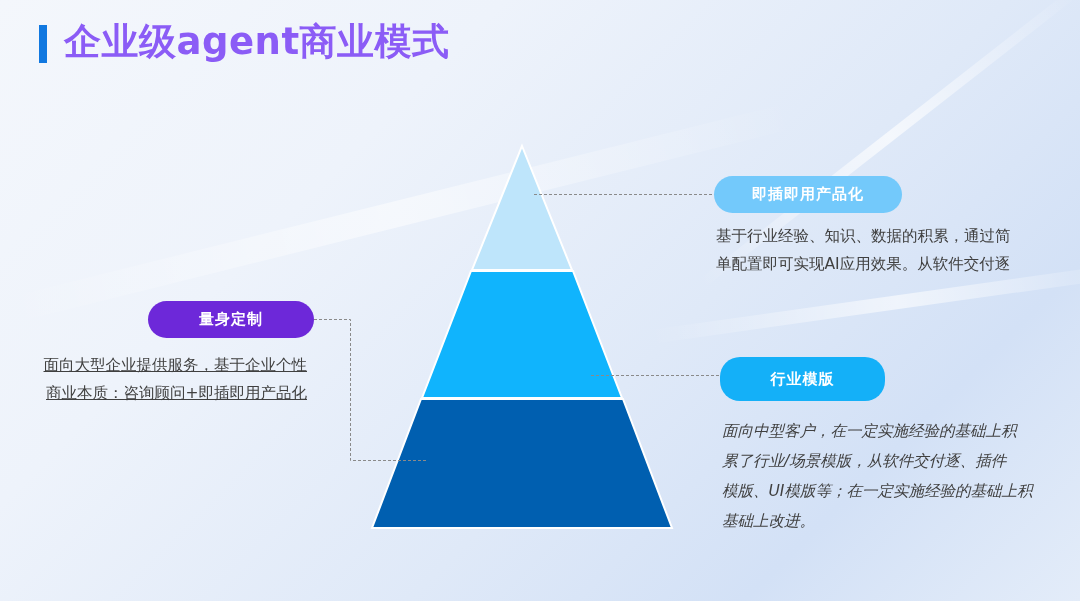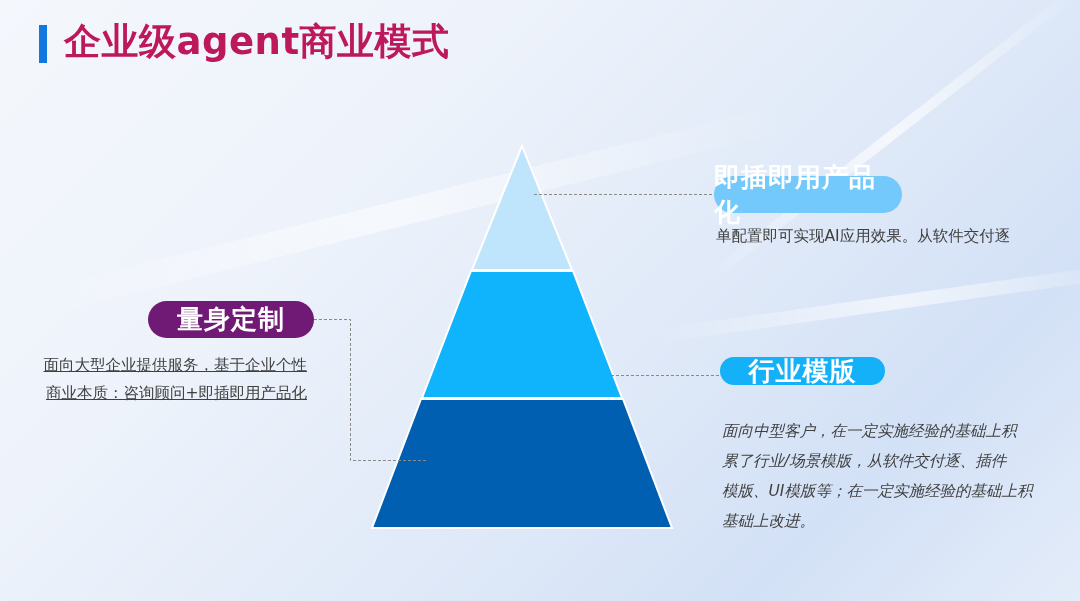--- a/index.html
+++ b/index.html
@@ -12,26 +12,26 @@
     position: absolute; pointer-events: none;
     background: linear-gradient(90deg, rgba(255,255,255,0) 0%, rgba(255,255,255,0.75) 50%, rgba(255,255,255,0) 100%);
     transform-origin: left center;
   }
   .title-bar {
     position: absolute; left: 39px; top: 25px; width: 8px; height: 38px;
     background: #1178e0;
   }
   .title {
     position: absolute; left: 64px; top: 17px; font-size: 37px; font-weight: bold;
-    color: #be185d; letter-spacing: 0.5px; white-space: nowrap;
+    color: #8b5cf6; letter-spacing: 0.5px; white-space: nowrap;
   }
   svg.diagram { position: absolute; left: 0; top: 0; }
   .pill {
     position: absolute; border-radius: 20px; color: #fff; font-weight: bold;
-    display: flex; align-items: center; justify-content: center; font-size: 26px;
+    display: flex; align-items: center; justify-content: center; font-size: 15px;
     letter-spacing: 1px;
   }
   .desc {
     position: absolute; color: #404040; font-size: 15.5px; line-height: 28px;
   }
   .desc div { white-space: nowrap; }
 </style>
 </head>
 <body>
 
@@ -48,28 +48,29 @@
   <polygon points="471,271 573,271 622,398 422,398" fill="#10b4fd" stroke="#ffffff" stroke-width="2"></polygon>
   <polygon points="421,399 623,399 672,528 372,528" fill="#005fb0" stroke="#ffffff" stroke-width="2"></polygon>
 
   <line x1="534" y1="194.5" x2="716" y2="194.5" stroke="#8a8a8a" stroke-width="1" stroke-dasharray="3,2"></line>
   <line x1="591" y1="375.5" x2="719" y2="375.5" stroke="#8a8a8a" stroke-width="1" stroke-dasharray="3,2"></line>
   <polyline points="314,319.5 350.5,319.5 350.5,460.5 428,460.5" fill="none" stroke="#8a8a8a" stroke-width="1" stroke-dasharray="3,2"></polyline>
 </svg>
 
 <div class="pill" style="left:714px;top:176px;width:188px;height:37px;background:#73c9fb;border-radius:19px;">即插即用产品化</div>
 <div class="desc" style="left:716px;top:222px;">
+  <div>基于行业经验、知识、数据的积累，通过简</div>
   <div>单配置即可实现AI应用效果。从软件交付逐</div>
 </div>
 
-<div class="pill" style="left:720px;top:357px;width:165px;height:28px;background:#14b0f8;">行业模版</div>
+<div class="pill" style="left:720px;top:357px;width:165px;height:44px;background:#14b0f8;">行业模版</div>
 <div class="desc" style="left:722px;top:416px;line-height:30px;font-style:italic;">
   <div>面向中型客户，在一定实施经验的基础上积</div>
   <div>累了行业/场景模版，从软件交付逐、插件</div>
   <div>模版、UI模版等；在一定实施经验的基础上积</div>
   <div>基础上改进。</div>
 </div>
 
-<div class="pill" style="left:148px;top:301px;width:166px;height:37px;background:#701a75;">量身定制</div>
+<div class="pill" style="left:148px;top:301px;width:166px;height:37px;background:#6d28d9;">量身定制</div>
 <div class="desc" style="left:35px;top:351px;text-align:right;width:272px;text-decoration:underline;">
   <div>面向大型企业提供服务，基于企业个性</div>
   <div>商业本质：咨询顾问+即插即用产品化</div>
 </div>
 
 </body></html>

